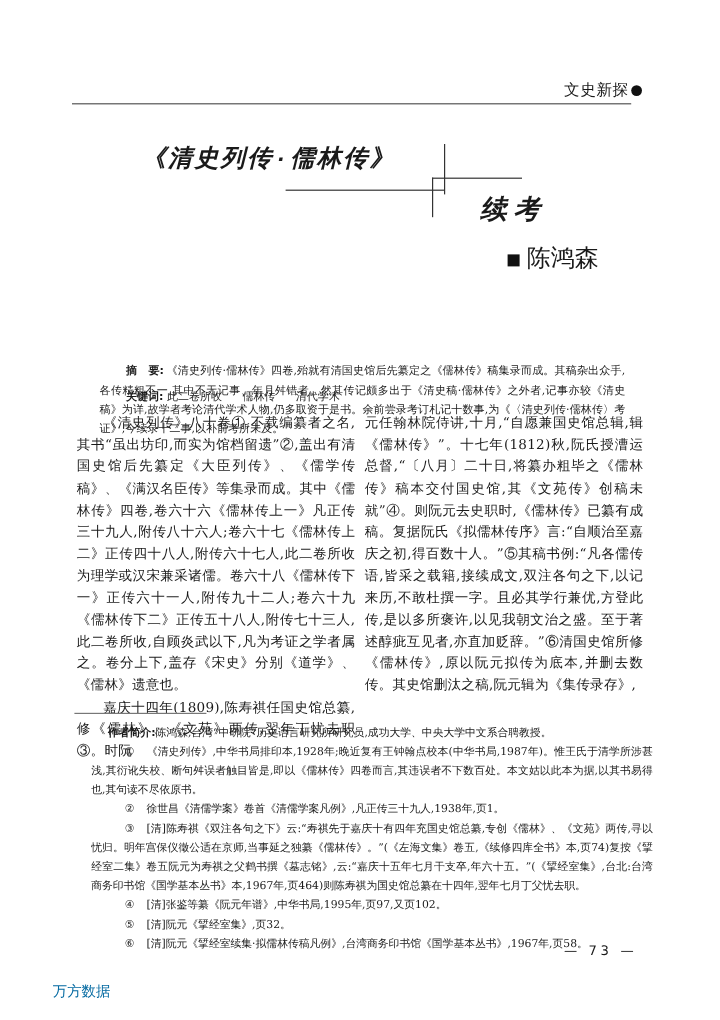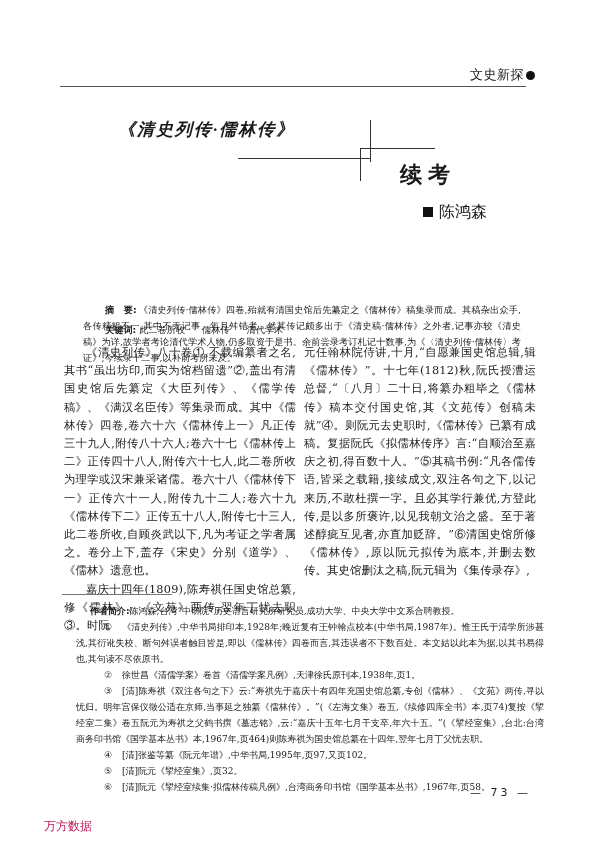--- a/index.html
+++ b/index.html
@@ -12,33 +12,33 @@
     
     .section-label {
       left: 470px; top: 66px; font-size: 13px; font-weight: normal; letter-spacing: 0.5px;
       font-family: "DejaVu Sans", sans-serif;
     }
     .section-dot { display: inline-block; width: 9px; height: 9px; border-radius: 50%; background: #111; margin-left: 2px; vertical-align: -1px; }
     .header-rule { left: 60px; top: 86px; width: 466px; height: 1px; background: #555; }
 
     
     .title-main {
-      left: 118px; top: 118px; font-size: 17px; font-weight: bold; letter-spacing: 2px;
-      font-family: Liberation Serif, serif; font-style: italic;
+      left: 118px; top: 118px; font-size: 20px; font-weight: bold; letter-spacing: 2px;
+      font-family: Liberation Mono, monospace; font-style: italic;
     }
     .title-sub {
       left: 400px; top: 160px; font-size: 22px; font-weight: bold; letter-spacing: 6px;
-      font-family: "DejaVu Serif", serif; 
+      font-family: "DejaVu Serif", serif; font-style: italic;
     }
     .deco-h1 { left: 238px; top: 158px; width: 132px; height: 1px; background: #333; }
     .deco-v1 { left: 370px; top: 120px; width: 1px; height: 42px; background: #333; }
     .deco-h2 { left: 360px; top: 148px; width: 75px; height: 1px; background: #333; }
     .deco-v2 { left: 360px; top: 148px; width: 1px; height: 33px; background: #333; }
 
-    .author { left: 423px; top: 202px; font-size: 16px; font-family: Liberation Serif, serif; }
+    .author { left: 423px; top: 202px; font-size: 20px; font-family: Liberation Serif, serif; }
     .author-square { display: inline-block; width: 10px; height: 10px; background: #111; margin-right: 6px; vertical-align: 0px; }
 
     
     .abstract {
       left: 83px; top: 258px; width: 438px; font-size: 9.2px; line-height: 16px;
       text-indent: 22px; text-align: justify; margin-top: 44px;
     }
     .abstract b { font-family: "DejaVu Sans", sans-serif; font-weight: bold; margin-right: 2px; }
     .keywords { left: 105px; top: 324px; font-size: 9.2px; }
     .keywords b { font-family: "DejaVu Sans", sans-serif; }
@@ -58,21 +58,21 @@
     .notes {
       left: 76px; top: 603px; width: 468px; font-size: 9px; line-height: 16px; text-align: justify;
     }
     .notes p { margin: 0; }
     .notes .bio { text-indent: 14px; }
     .notes .bio b { font-family: "DejaVu Sans", sans-serif; }
     .notes .fn { text-indent: 14px; }
     .notes .num { display: inline-block; margin-right: 10px; }
 
     .page-number { left: 470px; top: 786px; font-size: 11px; font-family: "DejaVu Sans", sans-serif; letter-spacing: 3px; }
-    .watermark { left: 44px; top: 818px; font-size: 12px; color: #be185d; font-family: "DejaVu Sans", sans-serif; }
+    .watermark { left: 44px; top: 818px; font-size: 12px; color: #0369a1; font-family: "DejaVu Sans", sans-serif; }
   </style>
 </head>
 <body>
 
 <div class="abs section-label">
   <span>文史新探</span><span class="section-dot"></span>
 </div>
 <div class="abs header-rule"></div>
 
 <div class="abs title-main">《清史列传·儒林传》</div>
@@ -101,21 +101,21 @@
   <p class="indent">嘉庆十四年(1809),陈寿祺任国史馆总纂,修《儒林》、《文苑》两传,翌年丁忧去职③。时阮</p>
 </div>
 <div class="abs col col-right">
   <p>元任翰林院侍讲,十月,“自愿兼国史馆总辑,辑《儒林传》”。十七年(1812)秋,阮氏授漕运总督,“〔八月〕二十日,将纂办粗毕之《儒林传》稿本交付国史馆,其《文苑传》创稿未就”④。则阮元去史职时,《儒林传》已纂有成稿。复据阮氏《拟儒林传序》言:“自顺治至嘉庆之初,得百数十人。”⑤其稿书例:“凡各儒传语,皆采之载籍,接续成文,双注各句之下,以记来历,不敢杜撰一字。且必其学行兼优,方登此传,是以多所褒许,以见我朝文治之盛。至于著述醇疵互见者,亦直加贬辞。”⑥清国史馆所修《儒林传》,原以阮元拟传为底本,并删去数传。其史馆删汰之稿,阮元辑为《集传录存》,</p>
 </div>
 
 <div class="abs footnote-rule"></div>
 <div class="abs notes">
   <p class="bio"><b>作者简介:</b><span>陈鸿森,台湾“中研院”历史语言研究所研究员,成功大学、中央大学中文系合聘教授。</span></p>
   <p class="fn"><span class="num">①</span><span>《清史列传》,中华书局排印本,1928年;晚近复有王钟翰点校本(中华书局,1987年)。惟王氏于清学所涉甚浅,其衍讹失校、断句舛误者触目皆是,即以《儒林传》四卷而言,其违误者不下数百处。本文姑以此本为据,以其书易得也,其句读不尽依原书。</span></p>
-  <p class="fn"><span class="num">②</span><span>徐世昌《清儒学案》卷首《清儒学案凡例》,天津徐氏原刊本,1938年,页1。</span></p>
+  <p class="fn"><span class="num">②</span><span>徐世昌《清儒学案》卷首《清儒学案凡例》,凡正传三十九人,1938年,页1。</span></p>
   <p class="fn"><span class="num">③</span><span>[清]陈寿祺《双注各句之下》云:“寿祺先于嘉庆十有四年充国史馆总纂,专创《儒林》、《文苑》两传,寻以忧归。明年宫保仪徵公适在京师,当事延之独纂《儒林传》。”(《左海文集》卷五,《续修四库全书》本,页74)复按《揅经室二集》卷五阮元为寿祺之父鹤书撰《墓志铭》,云:“嘉庆十五年七月干支卒,年六十五。”(《揅经室集》,台北:台湾商务印书馆《国学基本丛书》本,1967年,页464)则陈寿祺为国史馆总纂在十四年,翌年七月丁父忧去职。</span></p>
   <p class="fn"><span class="num">④</span><span>[清]张鉴等纂《阮元年谱》,中华书局,1995年,页97,又页102。</span></p>
   <p class="fn"><span class="num">⑤</span><span>[清]阮元《揅经室集》,页32。</span></p>
   <p class="fn"><span class="num">⑥</span><span>[清]阮元《揅经室续集·拟儒林传稿凡例》,台湾商务印书馆《国学基本丛书》,1967年,页58。</span></p>
 </div>
 
 <div class="abs page-number">— 73 —</div>
 <div class="abs watermark">万方数据</div>
 
 </body></html>

